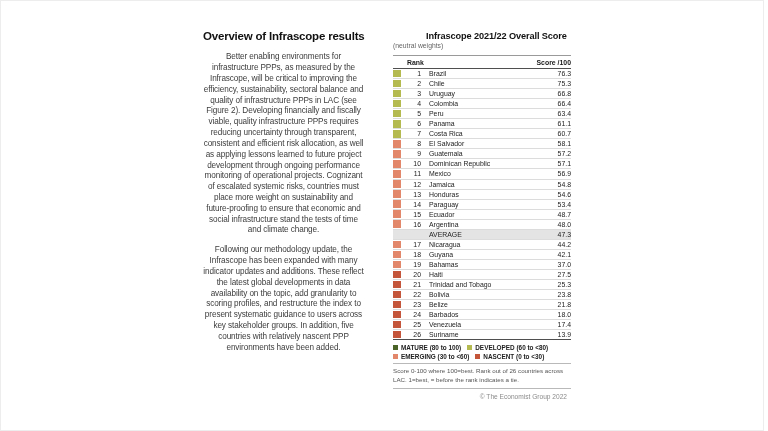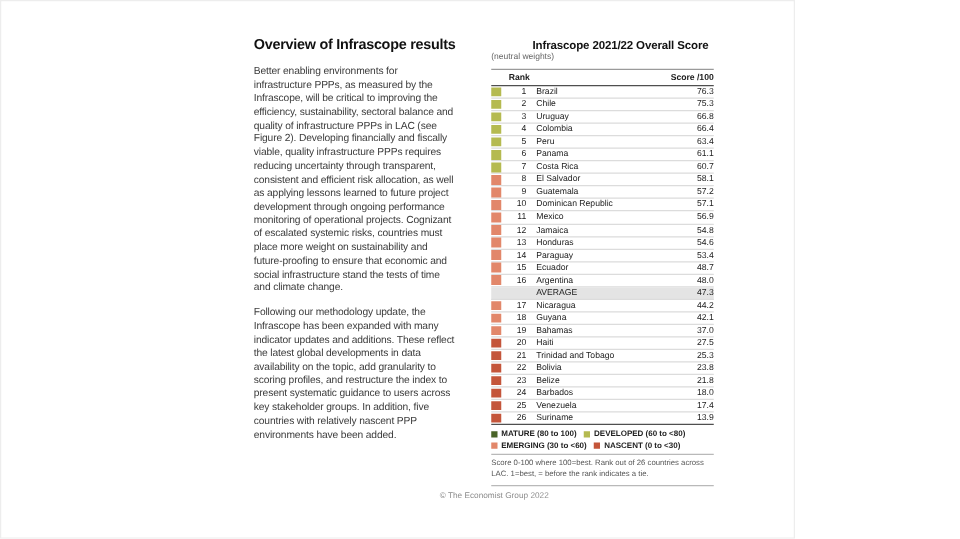--- a/index.html
+++ b/index.html
@@ -1,29 +1,29 @@
 <!DOCTYPE html>
 <html><head>
 <meta charset="utf-8">
 <style>
   html,body { margin:0; padding:0; background:#ffffff; }
   .page {
-    position:relative; width:636px; height:431px; background:#ffffff;
+    position:relative; width:764px; height:431px; background:#ffffff;
     font-family:"Liberation Sans", sans-serif; overflow:hidden;
     box-shadow: inset 0 0 0 1px #ededed;
   }
   
   .article { position:absolute; left:203px; top:30px; width:177px; }
   .article h2 {
     margin:0 0 9px 0; font-size:11.5px; line-height:1.15;
     color:#111; letter-spacing:-0.2px;
   }
   .article p {
     margin:0 16px 9px 0; font-size:8.2px; line-height:1.32;
-    color:#3c3c3c; letter-spacing:-0.1px;
+    color:#3c3c3c; letter-spacing:-0.1px;text-align:center;
   }
   
   .scorecard { position:absolute; left:393px; top:31px; width:178px; }
   .t-title { font-size:9.2px; font-weight:bold; color:#121212; letter-spacing:-0.1px;padding-left:33px; }
   .t-sub   { font-size:6.8px; color:#666; margin:1px 0 6px 0; }
   .t-head {
     border-top:1px solid #9a9a9a; border-bottom:1px solid #4f4f4f;
     display:flex; justify-content:space-between; align-items:center;
     padding:2px 0 2px 14px; height:8px;
     font-size:6.9px; font-weight:bold; color:#1a1a1a;

